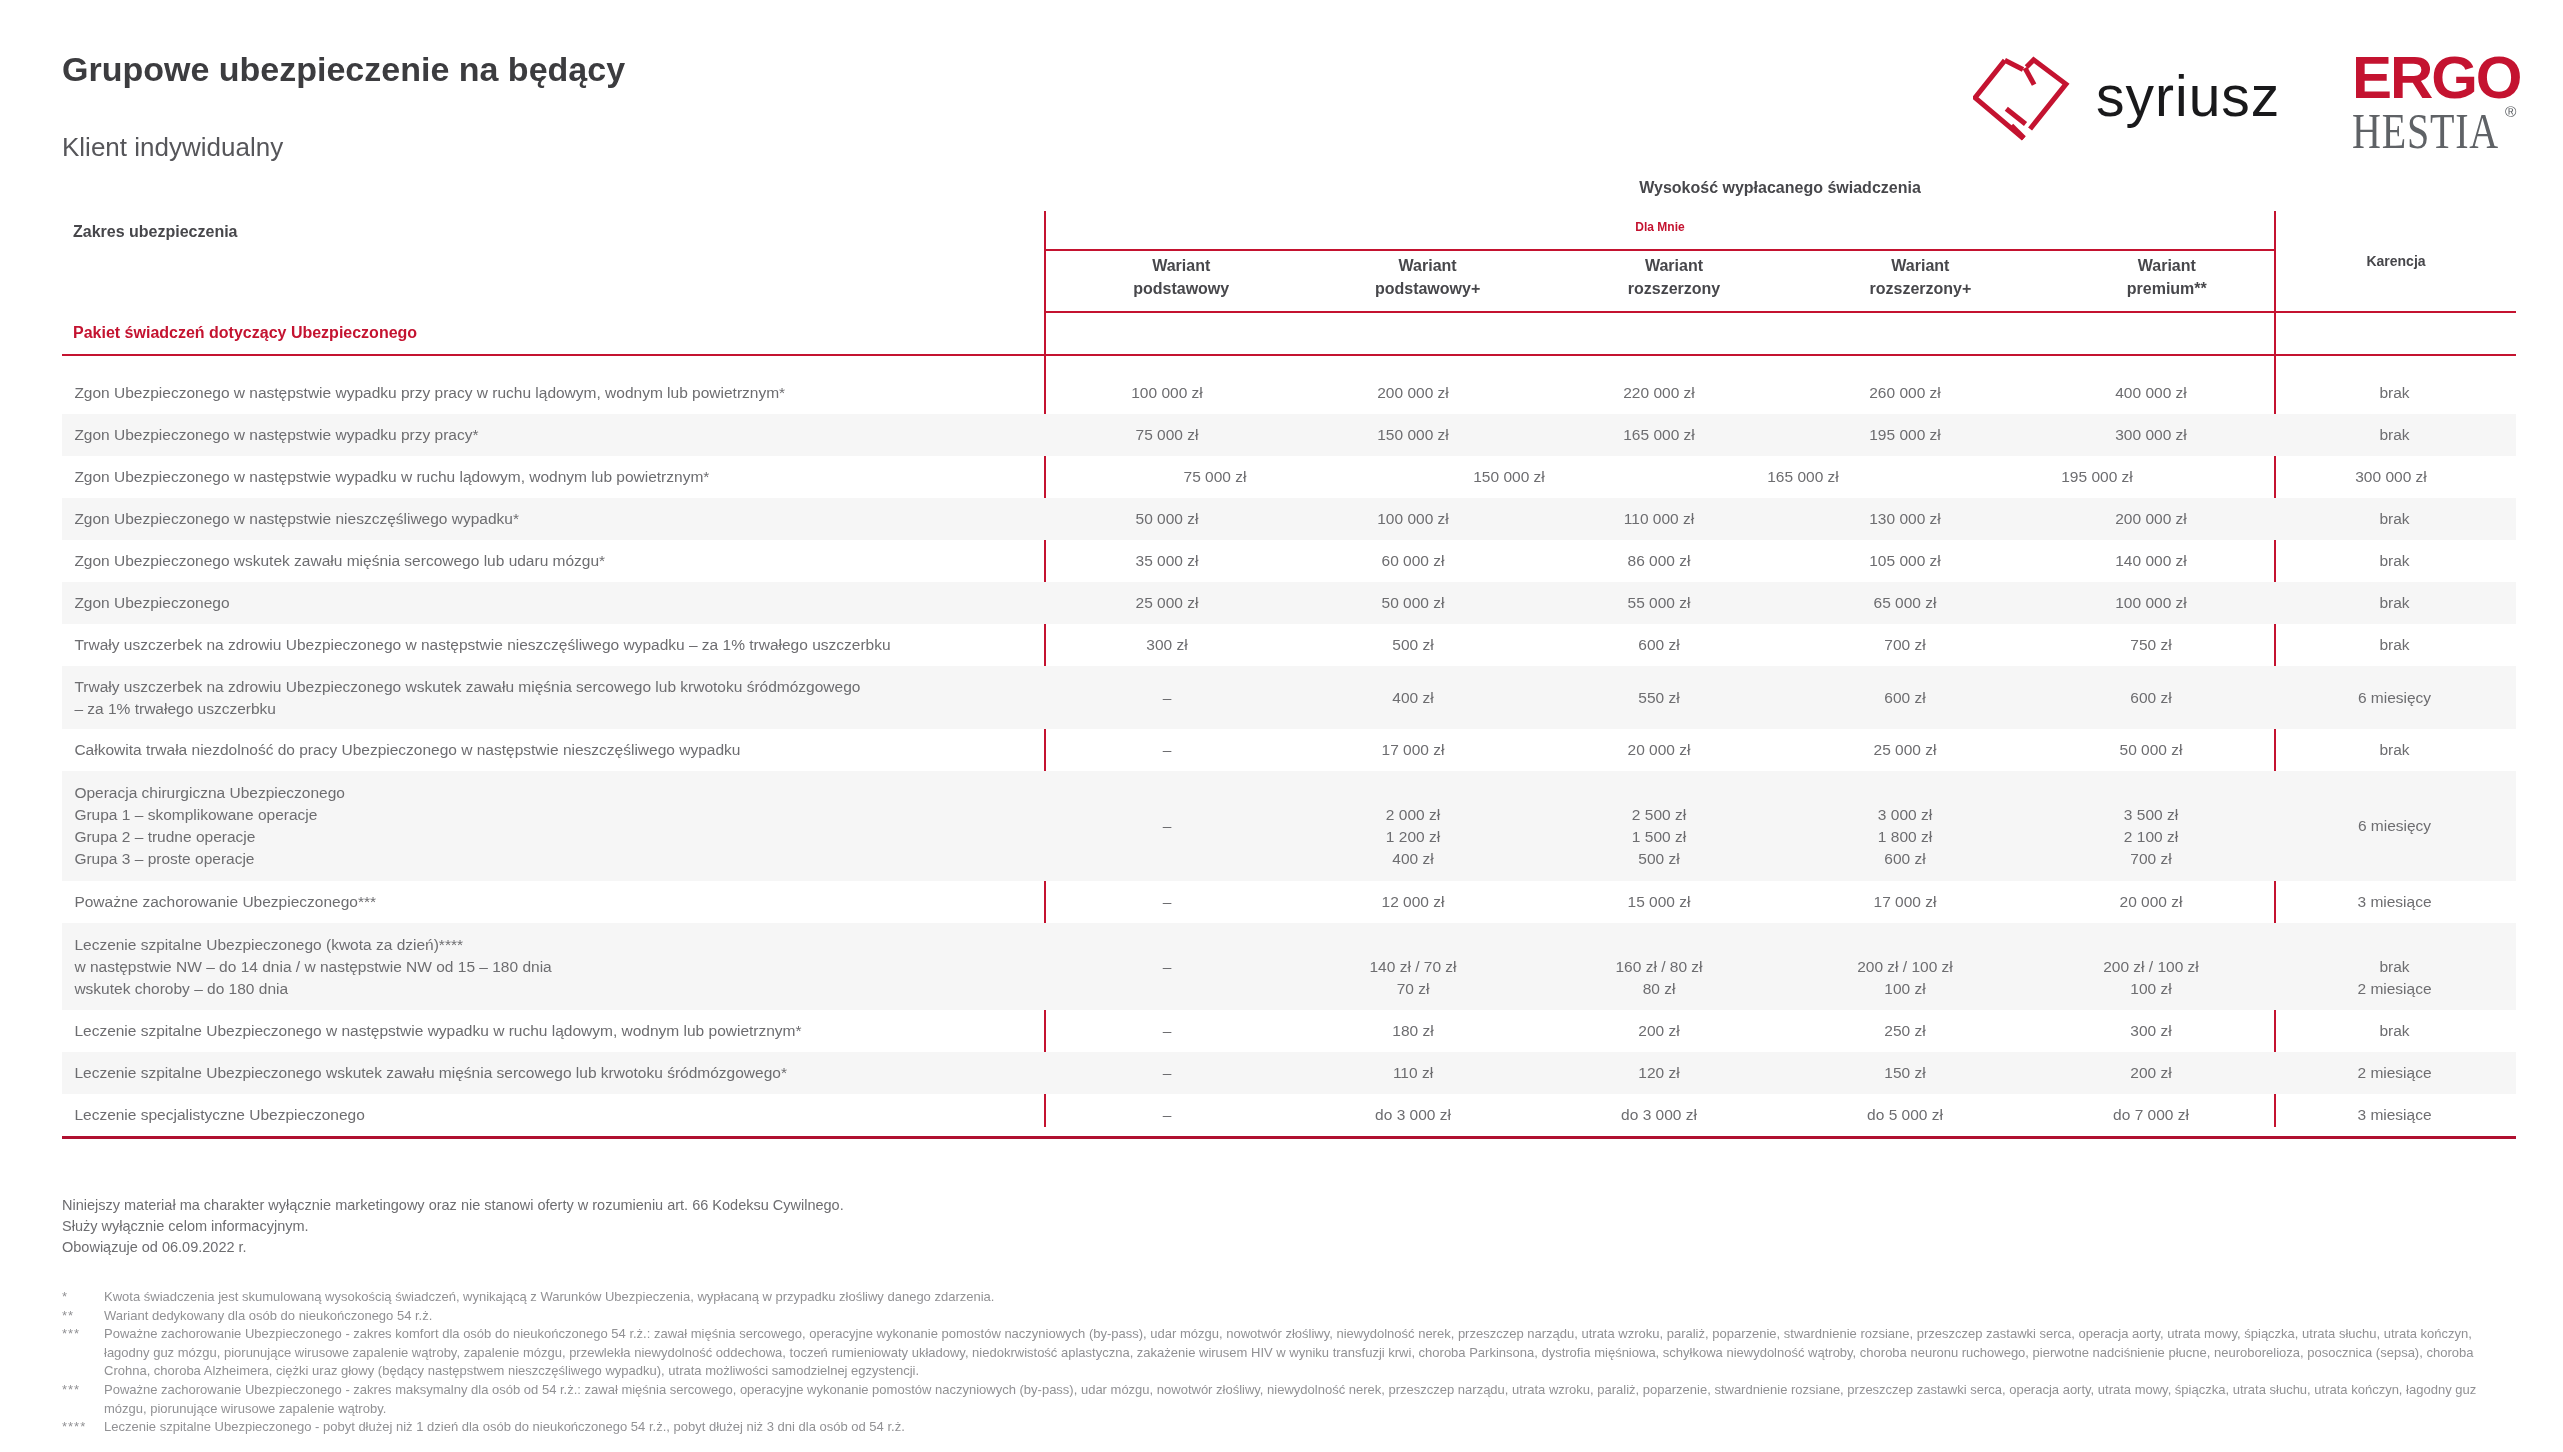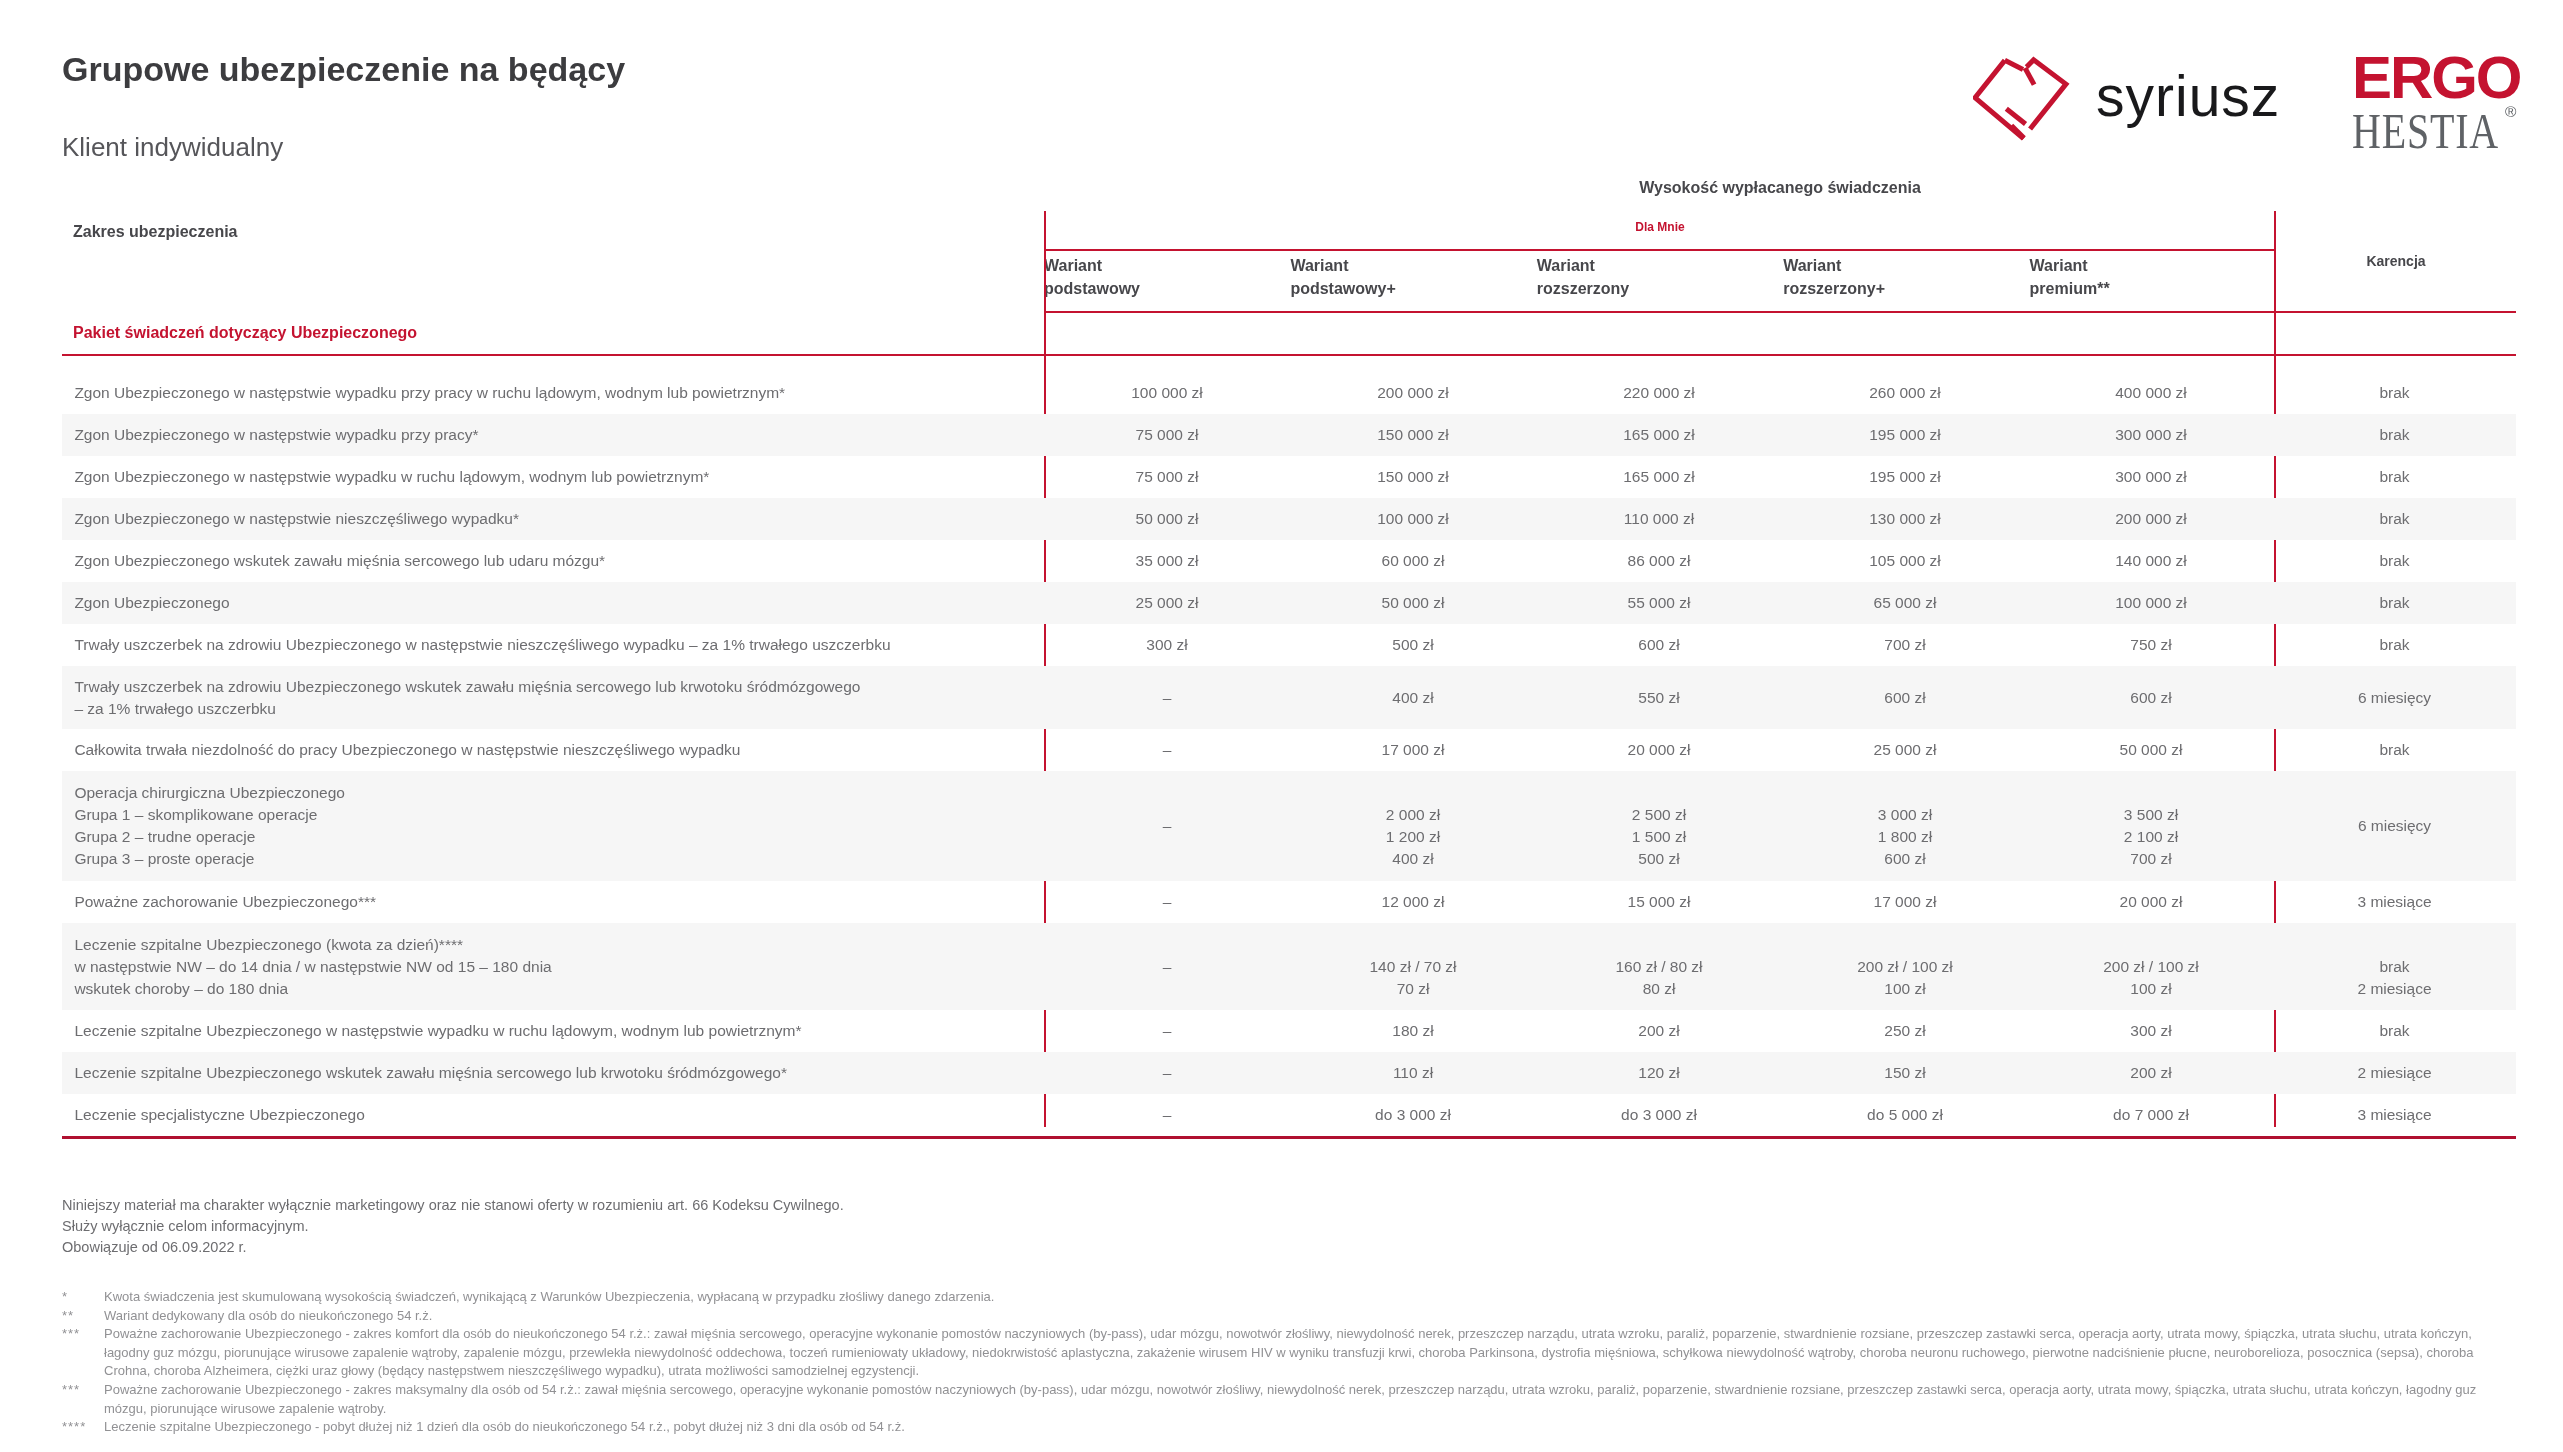--- a/index.html
+++ b/index.html
@@ -32,22 +32,22 @@
   .registered{position:absolute;left:2505px;top:103px;font-size:15.5px;color:#5f6266;}
 
   
   .benefit-header{position:absolute;left:1044px;top:179px;width:1472px;text-align:center;
     font-size:16px;font-weight:bold;color:var(--head-text);}
   .scope-header{position:absolute;left:73px;top:223px;font-size:16px;font-weight:bold;color:var(--head-text);}
   .dla-mnie{position:absolute;left:1044px;top:220px;width:1232px;text-align:center;
     font-size:12px;font-weight:bold;color:var(--accent);}
   .variant-headers{position:absolute;left:1044px;top:254px;width:1232px;display:grid;
     grid-template-columns:repeat(5,1fr);}
-  .variant-cell{text-align:left;white-space:pre-line;font-size:16px;line-height:23px;
-    font-weight:bold;color:var(--head-text);}
+  .variant-cell{text-align:center;white-space:pre-line;font-size:16px;line-height:23px;
+    font-weight:bold;color:var(--head-text);padding-left:28px;}
   .karencja-header{position:absolute;left:2276px;top:253px;width:240px;text-align:center;
     font-size:14px;font-weight:bold;color:var(--head-text);}
   .section-header{position:absolute;left:73px;top:324px;font-size:16px;font-weight:bold;color:var(--accent);}
 
   
   .vline{position:absolute;top:211px;width:1.5px;height:916px;background:var(--accent);}
   .vline.left{left:1044px;}
   .vline.right{left:2274px;}
   .hline{position:absolute;height:1.5px;background:var(--accent);}
   .hline.dlamnie{left:1044px;top:249px;width:1232px;}
@@ -128,21 +128,21 @@
       </div>
       <div class="row" style="min-height: 42px;">
         <div class="cell label">Zgon Ubezpieczonego w następstwie wypadku przy pracy*</div>
         <div class="cell val">75 000 zł</div>
         <div class="cell val">150 000 zł</div>
         <div class="cell val">165 000 zł</div>
         <div class="cell val">195 000 zł</div>
         <div class="cell val">300 000 zł</div>
         <div class="cell val">brak</div>
       </div>
-      <div class="row" style="min-height: 42px;">
+      <div class="row" style="min-height: 42px; gap: 48px;">
         <div class="cell label">Zgon Ubezpieczonego w następstwie wypadku w ruchu lądowym, wodnym lub powietrznym*</div>
         <div class="cell val">75 000 zł</div>
         <div class="cell val">150 000 zł</div>
         <div class="cell val">165 000 zł</div>
         <div class="cell val">195 000 zł</div>
         <div class="cell val">300 000 zł</div>
         <div class="cell val">brak</div>
       </div>
       <div class="row" style="min-height: 42px;">
         <div class="cell label">Zgon Ubezpieczonego w następstwie nieszczęśliwego wypadku*</div>

